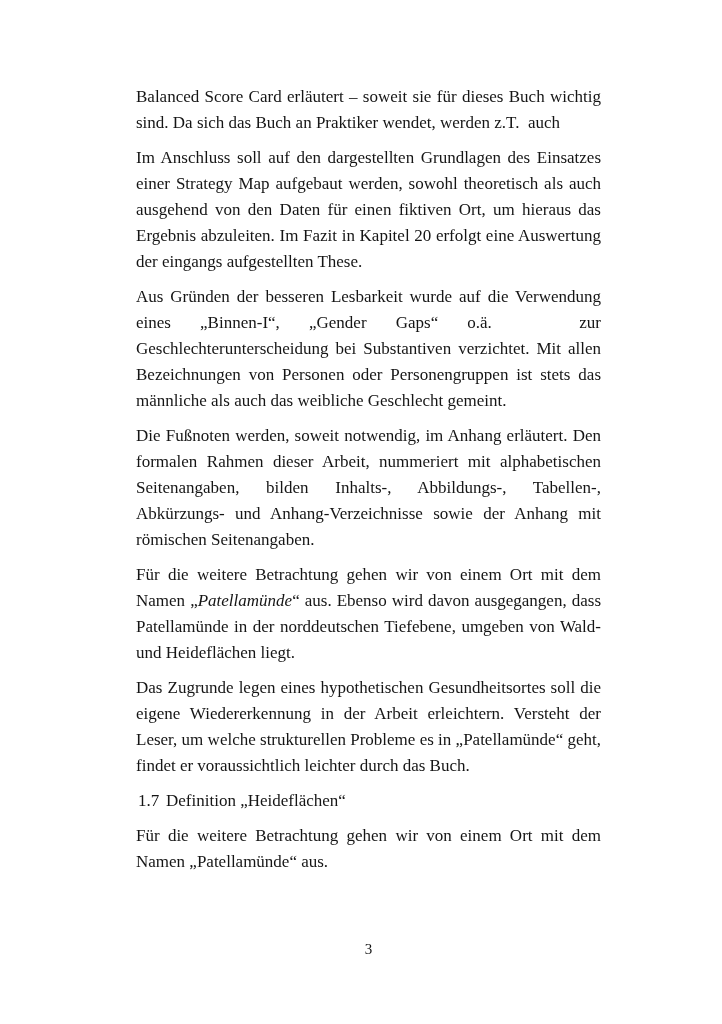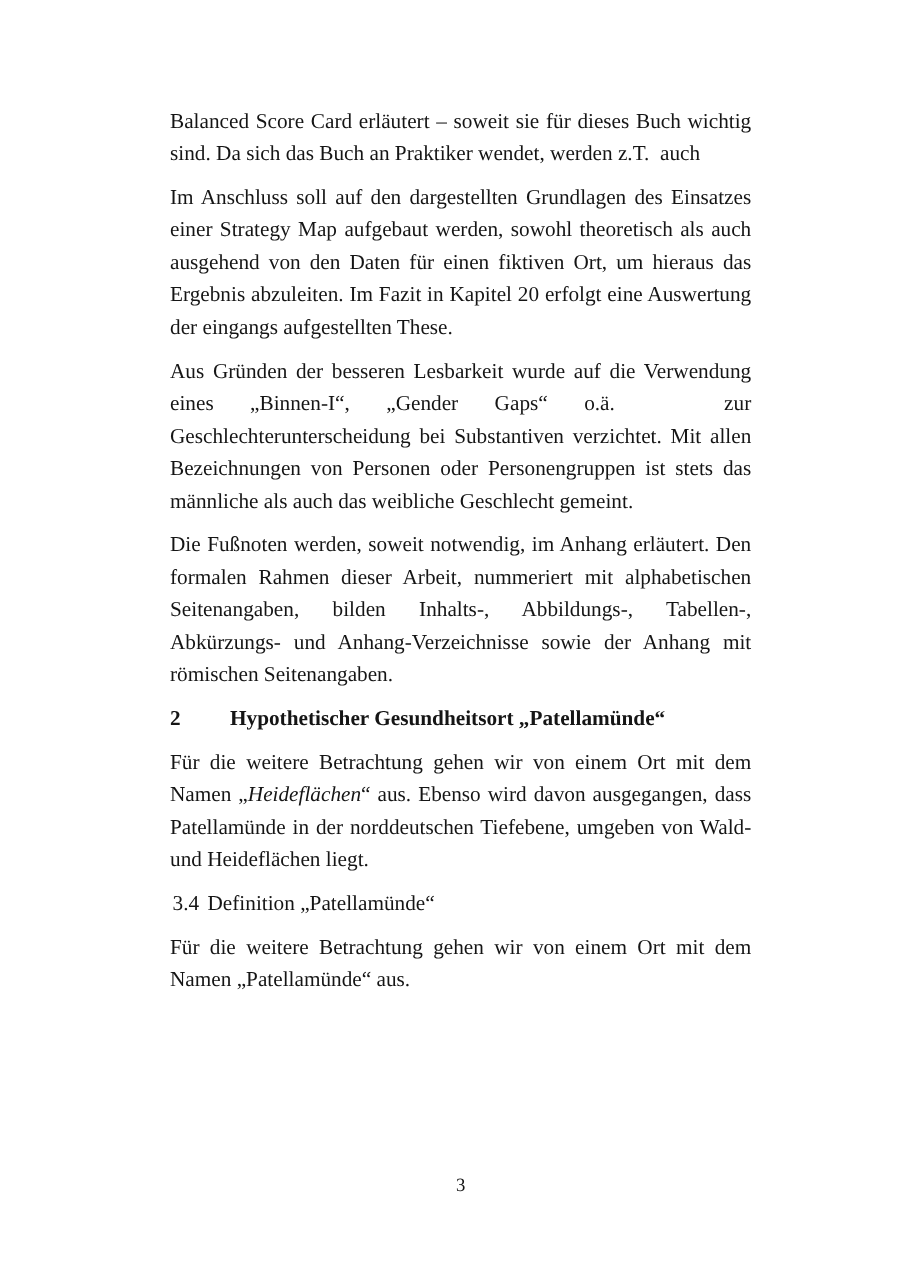--- a/index.html
+++ b/index.html
@@ -67,26 +67,26 @@
   <div class="content">
 
     <p>Balanced Score Card erläutert – soweit sie für dieses Buch wichtig sind. Da sich das Buch an Praktiker wendet, werden z.T. &nbsp;auch</p>
 
     <p>Im Anschluss soll auf den dargestellten Grundlagen des Einsatzes einer Strategy Map aufgebaut werden, sowohl theoretisch als auch ausgehend von den Daten für einen fiktiven Ort, um hieraus das Ergebnis abzuleiten. Im Fazit in Kapitel 20 erfolgt eine Auswertung der eingangs aufgestellten These.</p>
 
     <p>Aus Gründen der besseren Lesbarkeit wurde auf die Verwendung eines „Binnen-I“, „Gender Gaps“ o.ä. &nbsp;&nbsp;zur Geschlechterunterscheidung bei Substantiven verzichtet. Mit allen Bezeichnungen von Personen oder Personengruppen ist stets das männliche als auch das weibliche Geschlecht gemeint.</p>
 
     <p>Die Fußnoten werden, soweit notwendig, im Anhang erläutert. Den formalen Rahmen dieser Arbeit, nummeriert mit alphabetischen Seitenangaben, bilden Inhalts-, Abbildungs-, Tabellen-, Abkürzungs- und Anhang-Verzeichnisse sowie der Anhang mit römischen Seitenangaben.</p>
 
-    <p class="heading-l1"><span class="h-num">2</span><span>Hypothetischer Gesundheitsort „Patellamünde“</span></p>
 
-    <p><span>Für die weitere Betrachtung gehen wir von einem Ort mit dem Namen „</span><span class="italic">Heideflächen</span><span>“ aus. Ebenso wird davon ausgegangen, dass Patellamünde in der norddeutschen Tiefebene, umgeben von Wald- und Heideflächen liegt.</span></p>
+    <p><span>Für die weitere Betrachtung gehen wir von einem Ort mit dem Namen „</span><span class="italic">Patellamünde</span><span>“ aus. Ebenso wird davon ausgegangen, dass Patellamünde in der norddeutschen Tiefebene, umgeben von Wald- und Heideflächen liegt.</span></p>
+
+    <p>Das Zugrunde legen eines hypothetischen Gesundheitsortes soll die eigene Wiedererkennung in der Arbeit erleichtern. Versteht der Leser, um welche strukturellen Probleme es in „Patellamünde“ geht, findet er voraussichtlich leichter durch das Buch.</p>
 
 
-
-    <p class="heading-l2"><span class="h-num">3.4</span><span>Definition „Patellamünde“</span></p>
+    <p class="heading-l2"><span class="h-num">1.7</span><span>Definition „Heideflächen“</span></p>
 
     <p>Für die weitere Betrachtung gehen wir von einem Ort mit dem Namen „Patellamünde“ aus.</p>
 
   </div>
 
   <div class="page-number">3</div>
 </div>
 
 </body></html>

